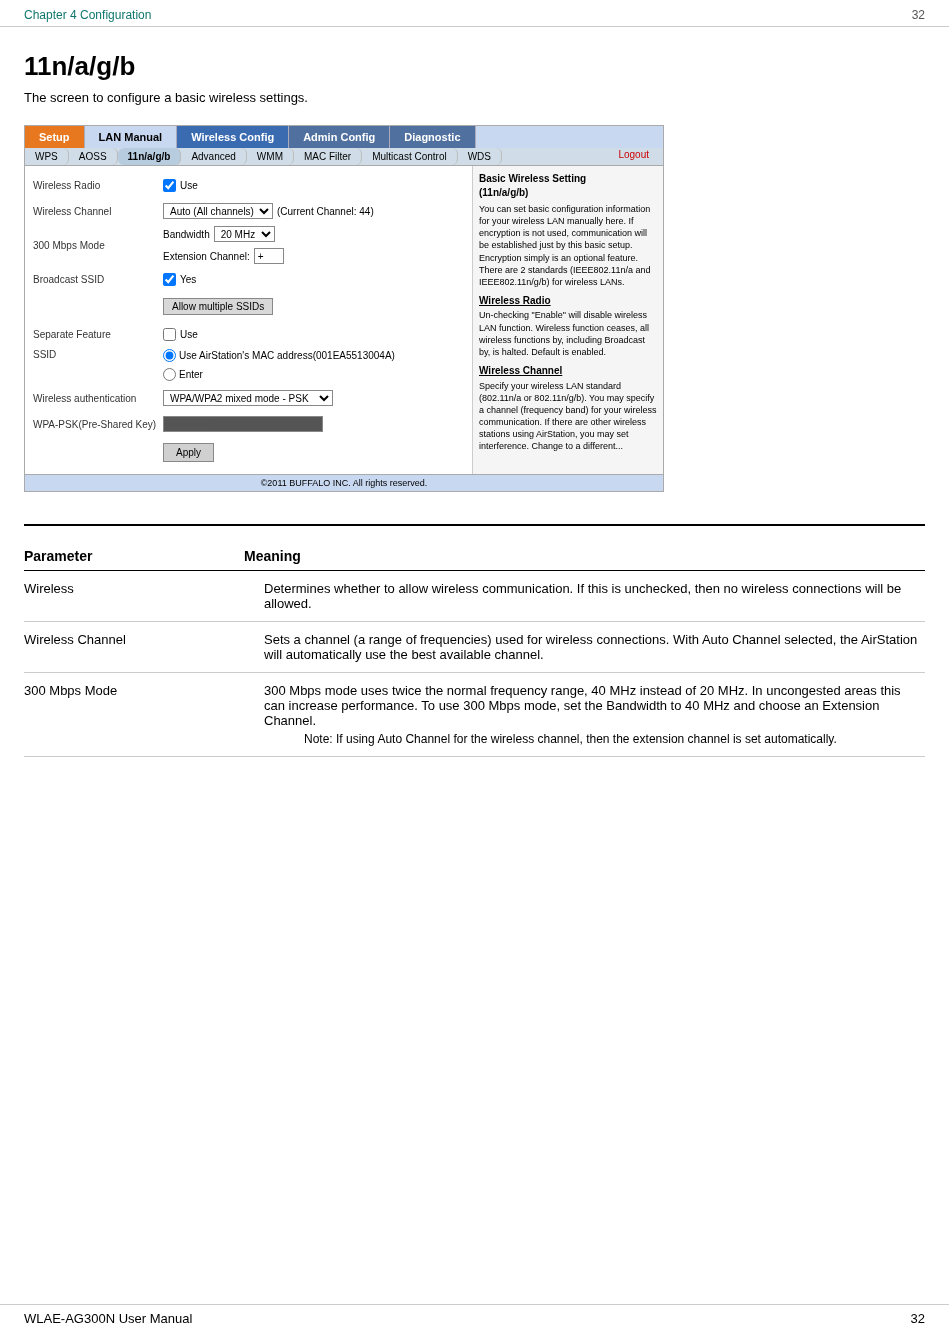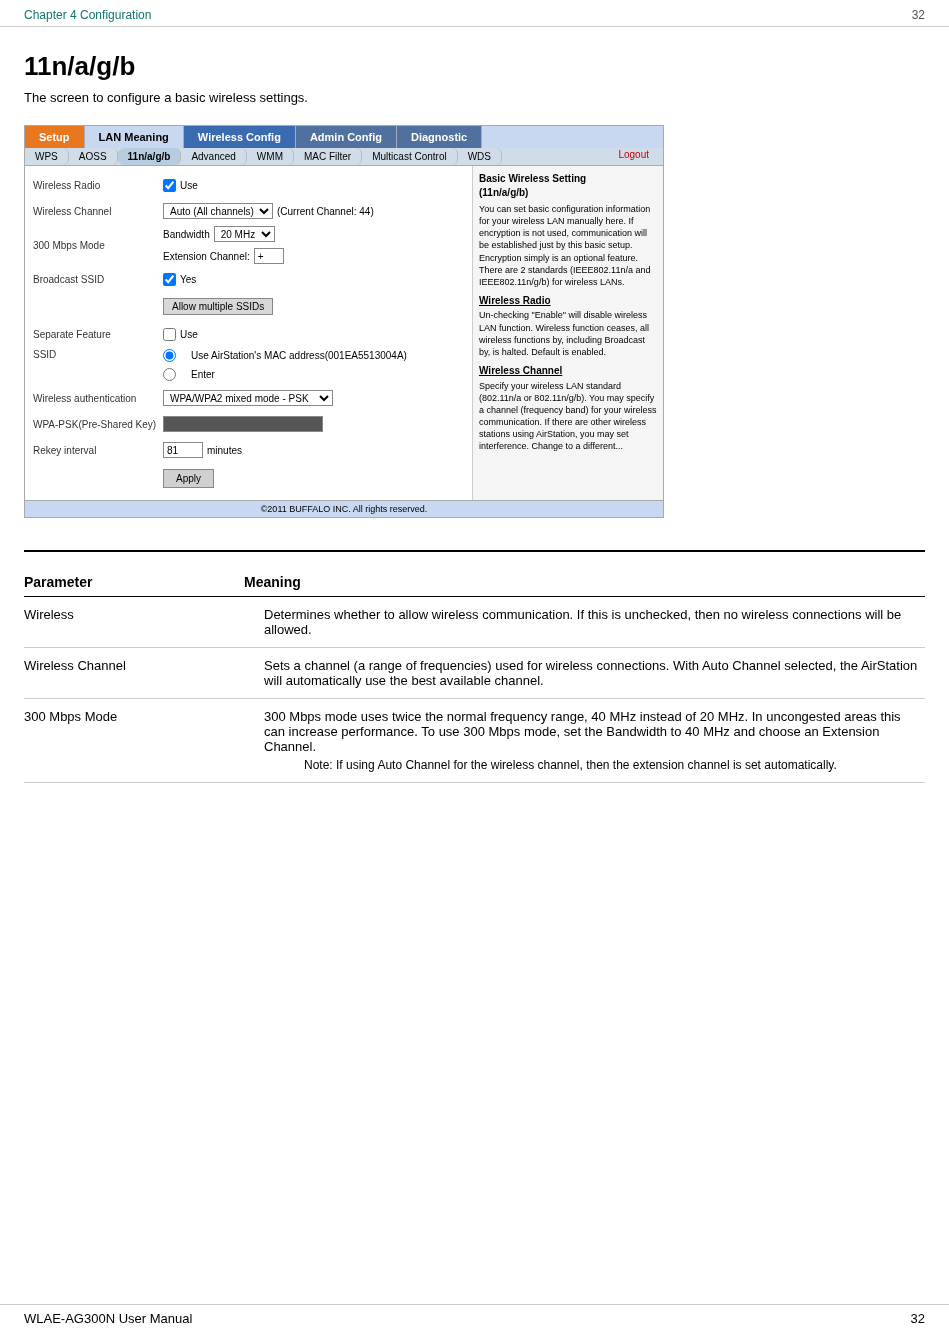--- a/index.html
+++ b/index.html
@@ -151,21 +151,21 @@
       background: #d8d8d8;
       padding: 2px 8px;
       font-size: 10px;
       cursor: pointer;
       margin: 4px 0;
     }
 
     .radio-option {
       display: flex;
       align-items: center;
-      gap: 15px;
+      gap: 3px;
       font-size: 10px;
       margin-bottom: 2px;
     }
 
     .password-field {
       background: #333;
       color: #333;
       border: 1px solid #888;
       height: 16px;
       width: 150px;
@@ -283,21 +283,21 @@
 
 <div class="content">
 
   <h1 class="page-title">11n/a/g/b</h1>
   <p class="page-subtitle">The screen to configure a basic wireless settings.</p>
 
   <div class="screenshot-container">
 
     <div class="nav-bar-1">
       <div class="nav-tab orange">Setup</div>
-      <div class="nav-tab">LAN Meaning</div>
+      <div class="nav-tab">LAN Manual</div>
       <div class="nav-tab active">Wireless Config</div>
       <div class="nav-tab" style="background:#5070a0;color:#fff;">Admin Config</div>
       <div class="nav-tab" style="background:#5070a0;color:#fff;">Diagnostic</div>
     </div>
 
     <div class="nav-bar-2">
       <div class="nav-tab-2">WPS</div>
       <div class="nav-tab-2">AOSS</div>
       <div class="nav-tab-2 active">11n/a/g/b</div>
       <div class="nav-tab-2">Advanced</div>
@@ -396,27 +396,20 @@
         </div>
 
 
         <div class="form-row">
           <div class="form-label">WPA-PSK(Pre-Shared Key)</div>
           <div class="form-control">
             <input type="password" class="text-input password-field" value="············" style="width: 160px; background: rgb(85, 85, 85); color: rgb(85, 85, 85);">
           </div>
         </div>
 
-        <div class="form-row">
-          <div class="form-label">Rekey interval</div>
-          <div class="form-control">
-            <input type="text" class="text-input" value="81" style="width: 40px;">
-            <span>minutes</span>
-          </div>
-        </div>
 
         <div class="form-row">
           <div class="form-label"></div>
           <div class="form-control">
             <button class="apply-btn">Apply</button>
           </div>
         </div>
 
       </div>
 

